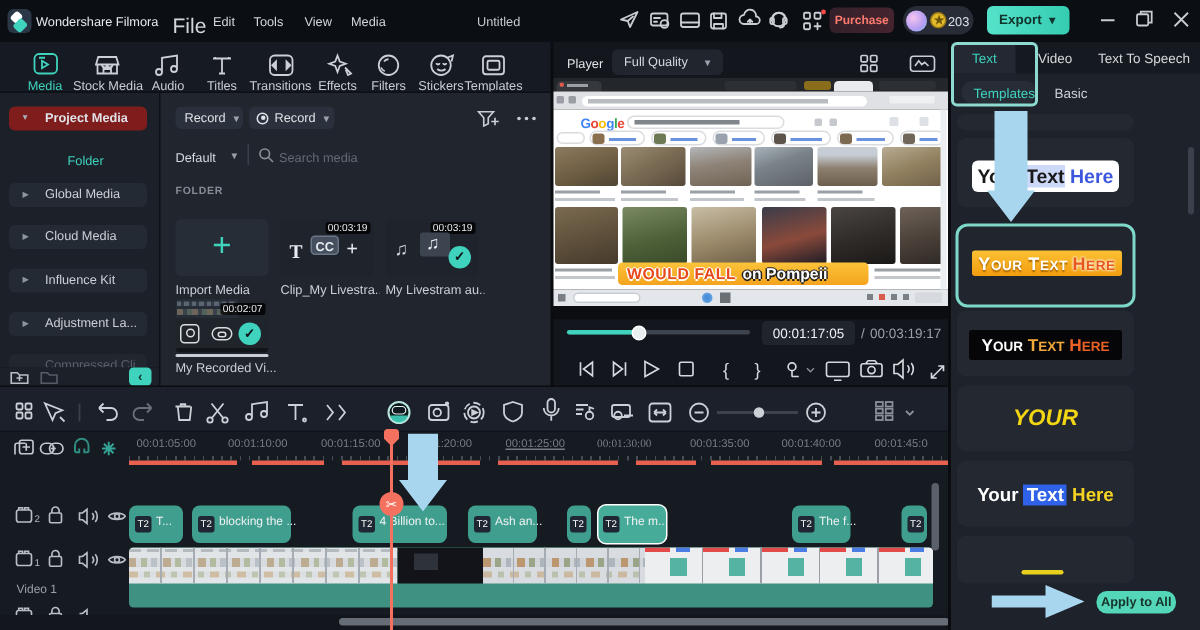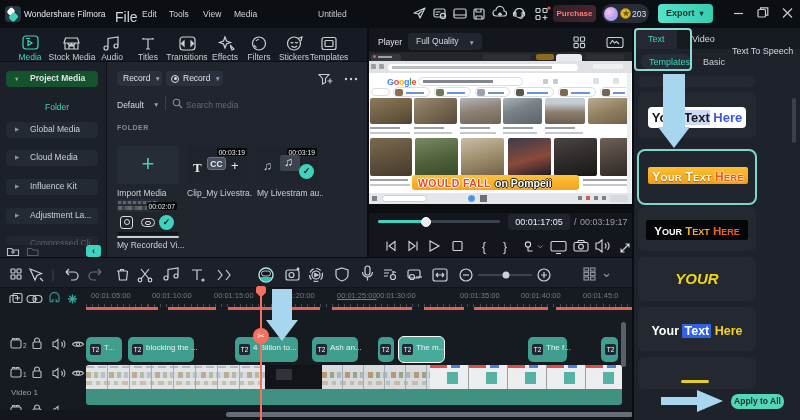--- a/index.html
+++ b/index.html
@@ -67,21 +67,21 @@
         <path d="M40.5 3.5 v-1.7 h7.3 v7.3 h-1.8"></path>
       <path d="M63 2.5 l9 9 M72 2.5 l-9 9"></path>
     </g>
   </svg>
 </div>
 
 <div class="abs" id="tabstrip" style="left:0;top:28px;width:368px;height:34px;background:#161a22;border-bottom:1px solid #10131a;">
 </div>
 
 <div class="abs" id="sidebar" style="left:0;top:62px;width:106px;height:183px;background:#1c2129;">
-  <div class="abs" style="left:6px;top:9px;width:92px;height:16px;border-radius:4px;background:#14532d;">
+  <div class="abs" style="left:6px;top:9px;width:92px;height:16px;border-radius:4px;background:#7f1d1d;">
     <span style="position:absolute;left:8px;top:5px;font-size:5.5px;color:#aab0b8;">▼</span>
     <span style="position:absolute;left:24px;top:2px;font-size:8.5px;color:#dfe2e7;font-weight:bold;">Project Media</span>
   </div>
   <div class="abs" style="left:45px;top:40px;font-size:8.5px;color:#3fd3be;">Folder</div>
   <div class="abs" style="left:6px;top:60px;width:92px;height:16px;border-radius:4px;background:#242a33;">
     <span style="position:absolute;left:9px;top:4px;font-size:5.5px;color:#8f959d;">▶</span>
     <span style="position:absolute;left:24px;top:2px;font-size:8.5px;color:#ccd0d6;">Global Media</span>
   </div>
   <div class="abs" style="left:6px;top:88px;width:92px;height:16px;border-radius:4px;background:#242a33;">
     <span style="position:absolute;left:9px;top:4px;font-size:5.5px;color:#8f959d;">▶</span>
@@ -327,21 +327,21 @@
         <path d="M3 11 L11 3 M3 7.5 V11 h3.5 M11 6.5 V3 H7.5"></path>
       </g>
   </svg>
 </div>
 
 <div class="abs" id="right" style="left:633px;top:28px;width:167px;height:392px;background:#1d222b;">
   <div class="abs" style="left:0;top:0;width:167px;height:21px;background:#151920;"></div>
   <div class="abs" style="left:2px;top:0;width:42px;height:21px;background:#232832;border-radius:4px 4px 0 0;"></div>
   <div class="abs" style="left:15px;top:6px;font-size:9px;color:#3fd3be;">Text</div>
   <div class="abs" style="left:59px;top:6px;font-size:9px;color:#d5d9de;">Video</div>
-  <div class="abs" style="left:99px;top:18px;font-size:9px;color:#d5d9de;white-space:nowrap;">Text To Speech</div>
+  <div class="abs" style="left:99px;top:6px;font-size:9px;color:#d5d9de;white-space:nowrap;">Text To Speech</div>
   <div class="abs" style="left:8px;top:26px;width:50px;height:15px;border-radius:8px;background:#272d37;"></div>
   <div class="abs" style="left:16px;top:29px;font-size:9px;color:#3fd3be;">Templates</div>
   <div class="abs" style="left:70px;top:29px;font-size:9px;color:#ccd0d6;">Basic</div>
 
   <div class="abs" style="left:1px;top:0px;width:58px;height:43px;border:2px solid #8ed9d0;border-radius:4px;"></div>
 
   <div class="abs" style="left:5px;top:48px;width:118px;height:11px;border-radius:6px;background:#232831;"></div>
 
   <div class="abs" style="left:5px;top:64px;width:118px;height:46px;border-radius:6px;background:#232831;">
     <div class="abs" style="left:10px;top:15px;width:98px;height:21px;border-radius:4px;background:#ffffff;text-align:center;">
@@ -460,21 +460,21 @@
       <path d="M60 8 h9 M64.5 3.5 v9 M61.3 4.8 l6.4 6.4 M67.7 4.8 l-6.4 6.4" opacity="0.9"></path>
     </g>
   </svg>
 
   <div class="abs" style="left:0;top:33px;width:633px;height:14px;font-size:7.5px;color:#767c84;">
     <span class="abs" style="left:91px;">00:01:05:00</span>
     <span class="abs" style="left:152px;">00:01:10:00</span>
     <span class="abs" style="left:214px;">00:01:15:00</span>
     <span class="abs" style="left:275px;">00:01:20:00</span>
     <span class="abs" style="left:337px;text-decoration:underline;">00:01:25:00</span>
-    <span class="abs" style="left:376px;">00:01:30:00</span>
+    <span class="abs" style="left:398px;font-family:Liberation Serif, serif;">00:01:30:00</span>
     <span class="abs" style="left:460px;">00:01:35:00</span>
     <span class="abs" style="left:521px;">00:01:40:00</span>
     <span class="abs" style="left:583px;">00:01:45:0</span>
   </div>
 
   <div class="abs" style="left:86px;top:46px;width:547px;height:3px;background:repeating-linear-gradient(90deg,#454c56 0 1px,transparent 1px 6.15px);"></div>
 
   <div class="abs" style="left:86px;top:49px;height:2.5px;width:72px;background:#e8604f;"></div>
   <div class="abs" style="left:168px;top:49px;height:2.5px;width:48px;background:#e8604f;"></div>
   <div class="abs" style="left:228px;top:49px;height:2.5px;width:92px;background:#e8604f;"></div>

